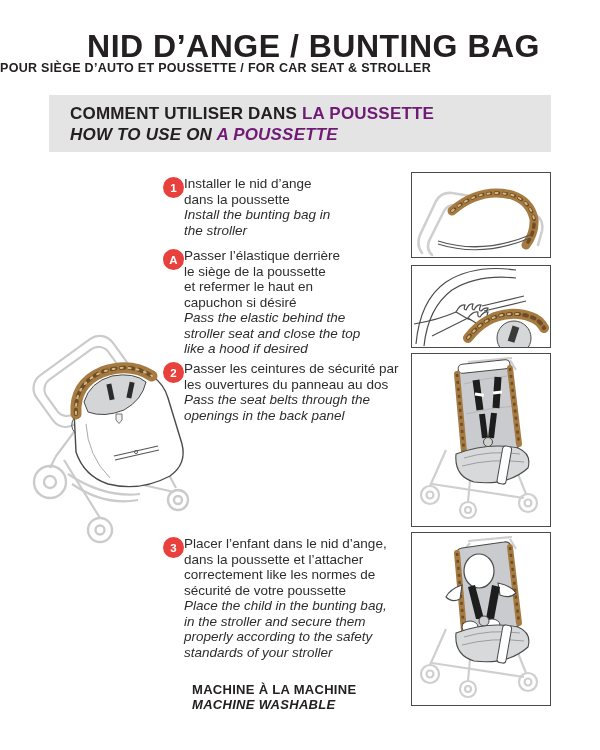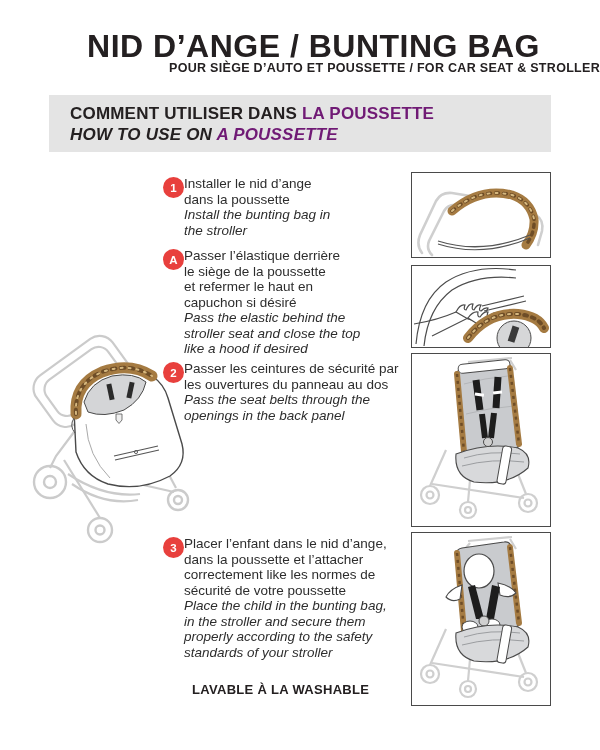--- a/index.html
+++ b/index.html
@@ -4,21 +4,21 @@
 <style>
   * { margin:0; padding:0; box-sizing:border-box; }
   html,body { background:#ffffff; }
   body { width:600px; height:750px; position:relative; overflow:hidden;
          font-family:"Liberation Sans","DejaVu Sans",sans-serif; color:#262626; }
   .page { position:absolute; inset:0; }
 
   
   .title { position:absolute; top:28px; left:0; width:540px; text-align:right;
            font-size:32px; font-weight:700; letter-spacing:.5px; color:#242021; }
-  .subtitle { position:absolute; top:61px; left:0; width:600px; text-align:right;
+  .subtitle { position:absolute; top:61px; left:0; width:600px; text-align:left;
               font-size:12.5px; font-weight:700; letter-spacing:.3px; color:#242021; }
 
   
   .banner { position:absolute; left:49px; top:95px; width:502px; height:57px;
             background:#e4e4e4; padding:8px 0 0 21px; }
   .banner-line { font-size:17px; font-weight:700; line-height:21px; letter-spacing:.2px; color:#242021; }
   .banner-line.en { font-style:italic; }
   .accent { color:#701a75; }
 
   
@@ -101,21 +101,22 @@
 correctement like les normes de
 sécurité de votre poussette</div>
       <div class="step-en">Place the child in the bunting bag,
 in the stroller and secure them
 properly according to the safety
 standards of your stroller</div>
     </div>
   </div>
 
   <div class="footer">
-    <div class="footer-fr">LAVABLE À LA WASHABLE</div>
+    <div class="footer-fr">MACHINE À LA MACHINE</div>
+    <div class="footer-en">MACHINE WASHABLE</div>
   </div>
 
   <svg class="main-illustration" viewBox="0 0 190 215">
 
     <g fill="none" stroke="#cbcbcb" stroke-width="2.2" transform="rotate(-36 70 50)">
       <rect x="24" y="20" width="94" height="60" rx="16"></rect>
       <rect x="33" y="29" width="76" height="42" rx="12"></rect>
     </g>
 
     <g fill="none" stroke="#cbcbcb" stroke-width="2.2">

